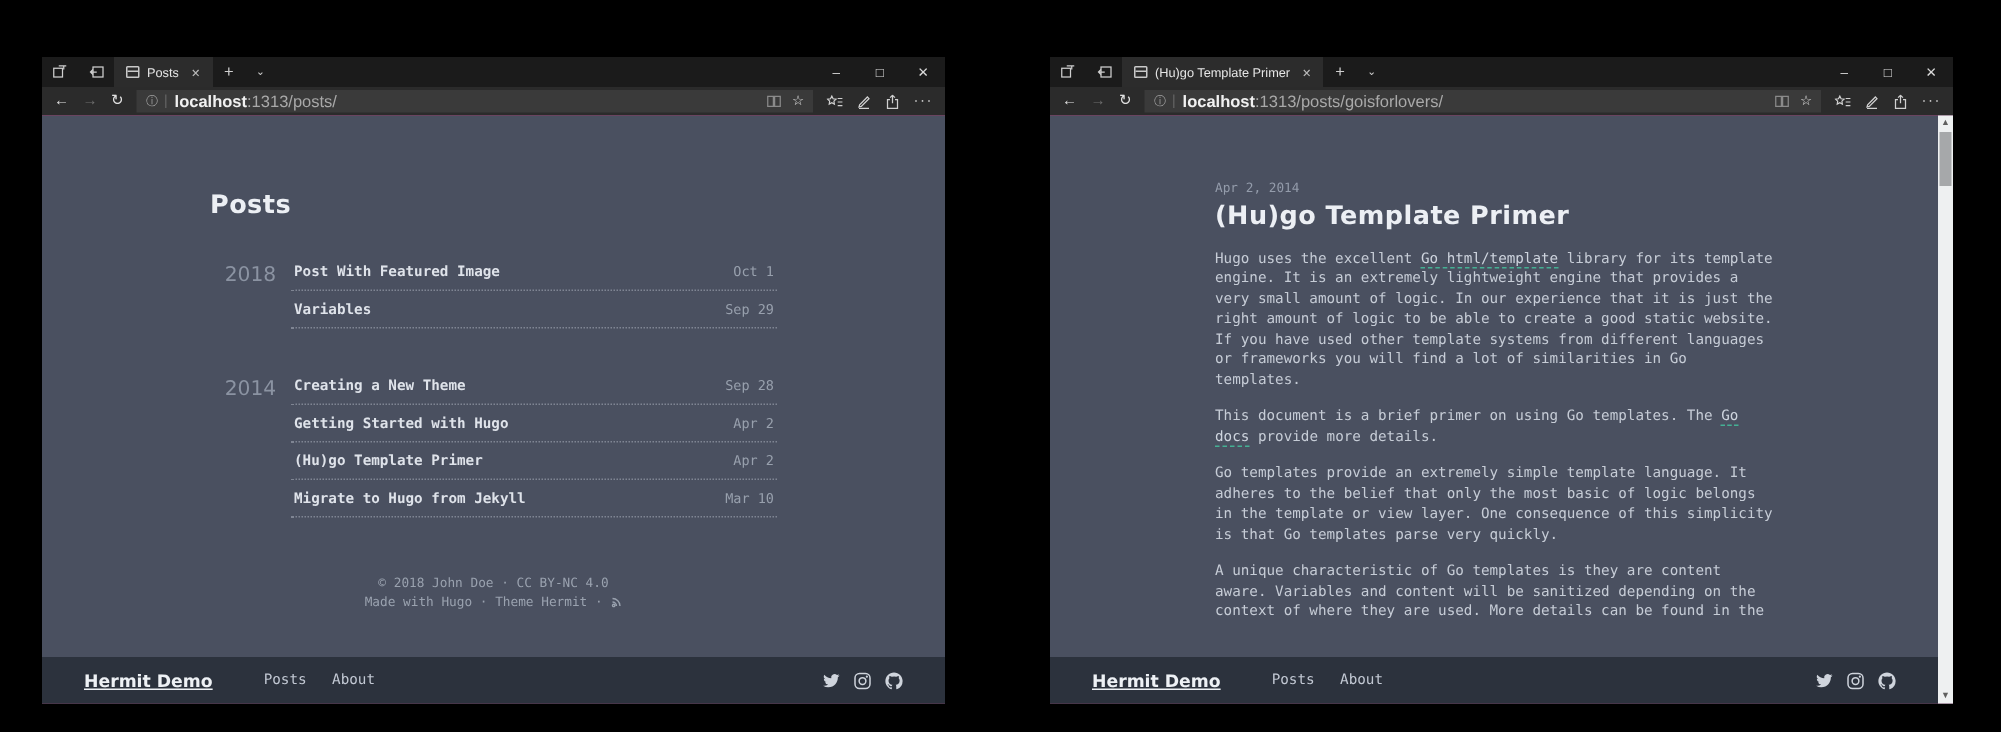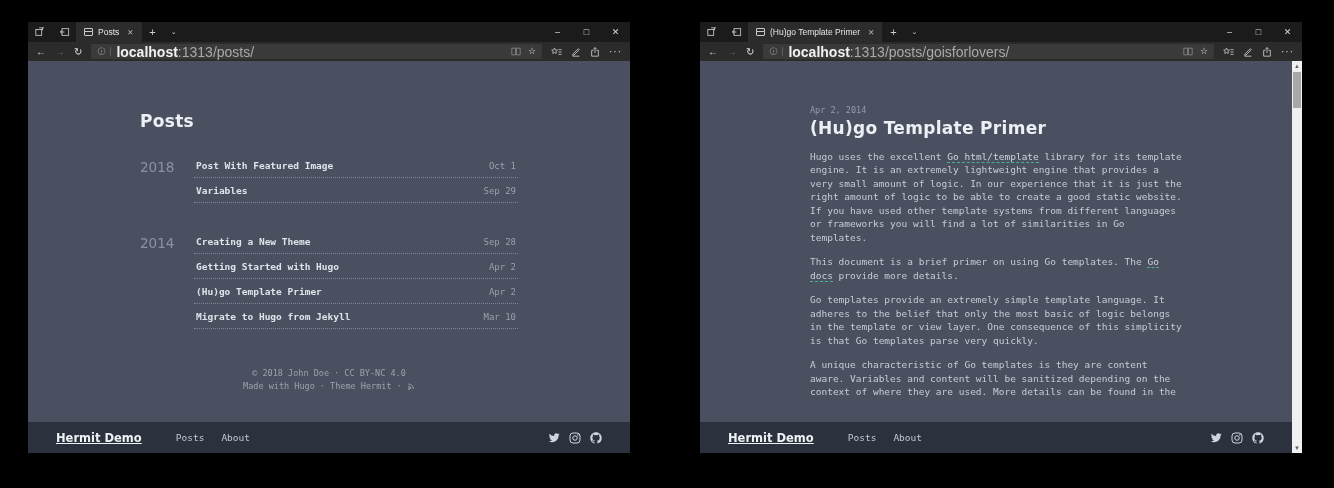--- a/index.html
+++ b/index.html
@@ -1,19 +1,19 @@
 <!DOCTYPE html>
 <html><head>
 <meta charset="utf-8">
 <style>
   * { box-sizing: border-box; margin: 0; padding: 0; }
   html,body { width:1334px; height:488px; }
   body { background:#000; position:relative; font-family:"Liberation Sans",sans-serif; overflow:hidden; }
 
-  .window { position:absolute; top:22px; width:602px; height:431px; display:flex; flex-direction:column; background:#ec4899; }
+  .window { position:absolute; top:38px; width:602px; height:431px; display:flex; flex-direction:column; background:#ec4899; }
   #win0 { left:28px; } #win1 { left:700px; }
 
   
   .tabbar { height:20px; background:#1b1b1b; display:flex; align-items:stretch; color:#c9c9c9; flex:0 0 auto; }
   .tb-icon { width:24px; display:flex; align-items:center; justify-content:center; color:#cfcfcf; }
   .tab { background:#2c2c2c; display:flex; align-items:center; gap:5px; padding:0 8px; max-width:150px; }
   .tab-title { font-size:8.5px; color:#e6e6e6; white-space:nowrap; overflow:hidden; text-overflow:ellipsis; max-width:100px; }
   .tab-close { font-size:7.5px; color:#bbb; padding-left:3px; }
   .favicon { width:9px; height:8px; border:1px solid #c9c9c9; border-radius:1px; position:relative; flex:0 0 auto; }
   .favicon::after { content:""; position:absolute; left:0; right:0; top:1.5px; border-top:1px solid #c9c9c9; }
@@ -21,36 +21,36 @@
   .tablist { width:20px; display:flex; align-items:center; justify-content:center; font-size:7px; color:#cfcfcf; }
   .winctl { margin-left:auto; display:flex; }
   .winctl span { width:29px; text-align:center; line-height:20px; font-size:9px; color:#dcdcdc; }
 
   .toolbar { height:19px; background:#2b2b2b; display:flex; align-items:center; padding:0 8px; gap:9px; flex:0 0 auto; }
   .nav-glyph { font-size:10px; color:#e0e0e0; line-height:1; }
   .nav-glyph.dim { color:#6f6f6f; }
   .urlfield { flex:1; height:15px; background:#3a3a3a; display:flex; align-items:center; padding:0 6px; gap:5px; }
   .info-glyph { font-size:8px; color:#9f9f9f; }
   .url-sep { width:1px; height:9px; background:#5c5c5c; }
-  .url-text { font-size:14px; color:#a9a9a9; white-space:nowrap; overflow:hidden; flex:1; }
+  .url-text { font-size:11px; color:#a9a9a9; white-space:nowrap; overflow:hidden; flex:1; }
   .url-text b { color:#f1f1f1; }
   .field-icons { display:flex; align-items:center; gap:7px; margin-left:auto; }
   .toolbar svg { display:block; }
   .more-glyph { font-size:10px; color:#d5d5d5; letter-spacing:1px; }
 
   
   .viewport { flex:1; display:flex; background:#4a5060; min-height:0; }
   .pagecol { flex:1; display:flex; flex-direction:column; min-width:0; }
   .scrollwrap { flex:1; overflow:hidden; position:relative; }
 
   .posts-inner { width:378px; margin:0 auto; padding-top:50px; }
   .page-title { font:bold 17px "DejaVu Sans",sans-serif; color:#eceff4; letter-spacing:.3px; margin-bottom:22px; }
   .group { display:grid; grid-template-columns:54px 1fr; }
   .group + .group { margin-top:26px; }
-  .year { color:#8b93a2; font:13.5px "DejaVu Sans",sans-serif; padding-top:6px; }
+  .year { color:#8b93a2; font:13.5px "DejaVu Sans",sans-serif; padding-top:6px;text-align:center; }
   .entry { display:flex; justify-content:space-between; align-items:baseline; padding:7px 2px 6px; border-bottom:1px dotted rgba(215,222,232,.38); cursor:pointer; }
   .entry-title { font:bold 9.5px "DejaVu Sans Mono",monospace; color:#dfe3ea; }
   .entry-date { font:9px "DejaVu Sans Mono",monospace; color:#98a0ad;margin-left:48px; }
 
   .site-footer { margin-top:38px; text-align:center; font:8.5px "DejaVu Sans Mono",monospace; color:#9aa2af; line-height:1.55; }
   .site-footer svg { display:inline-block; vertical-align:-1px; }
 
   .navbar { height:31px; background:#2c323d; display:flex; align-items:center; padding:0 28px; flex:0 0 auto; }
   .brand { font:bold 11.5px "DejaVu Sans",sans-serif; color:#eef1f5; margin-right:34px;text-decoration:underline; }
   .navlink { font:9.5px "DejaVu Sans Mono",monospace; color:#c2c8d3; margin-right:17px; cursor:pointer; }

